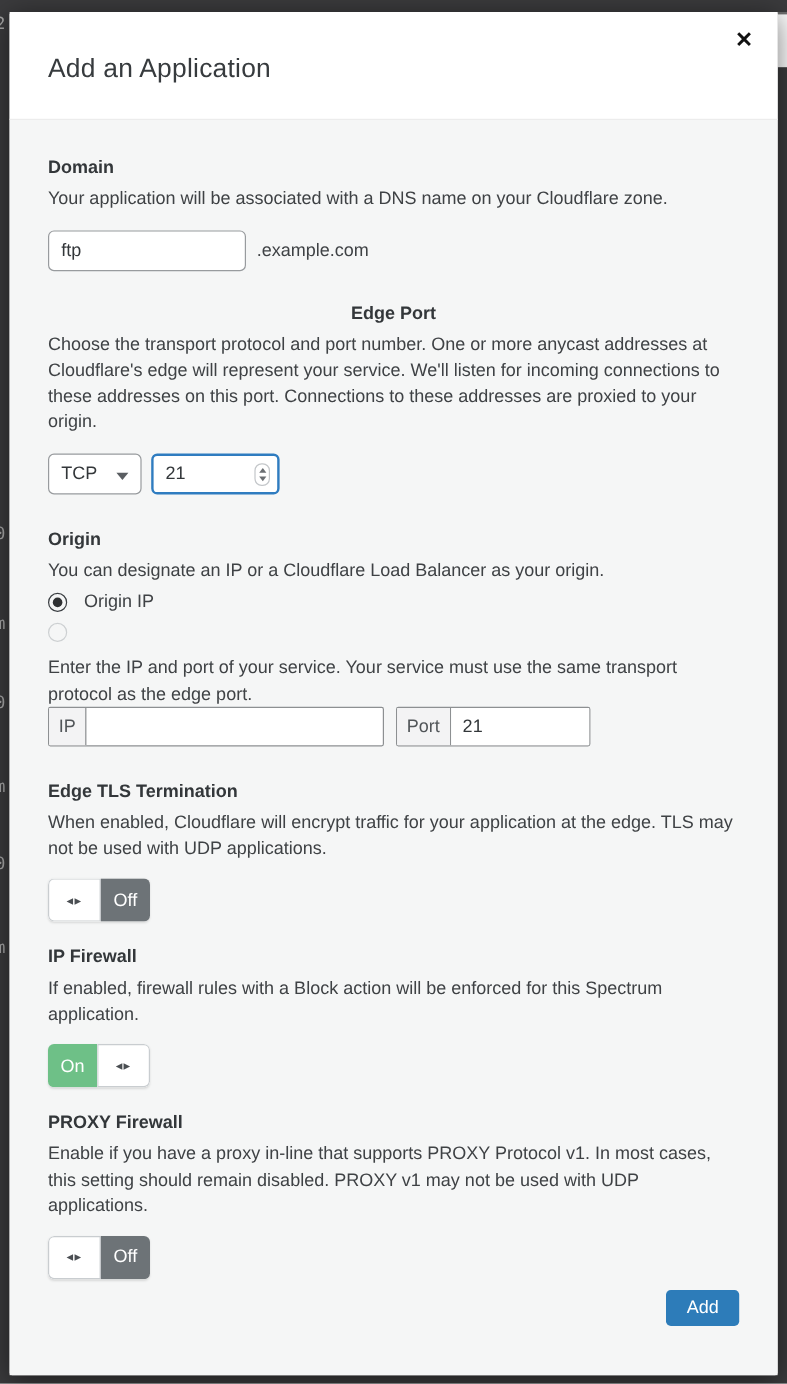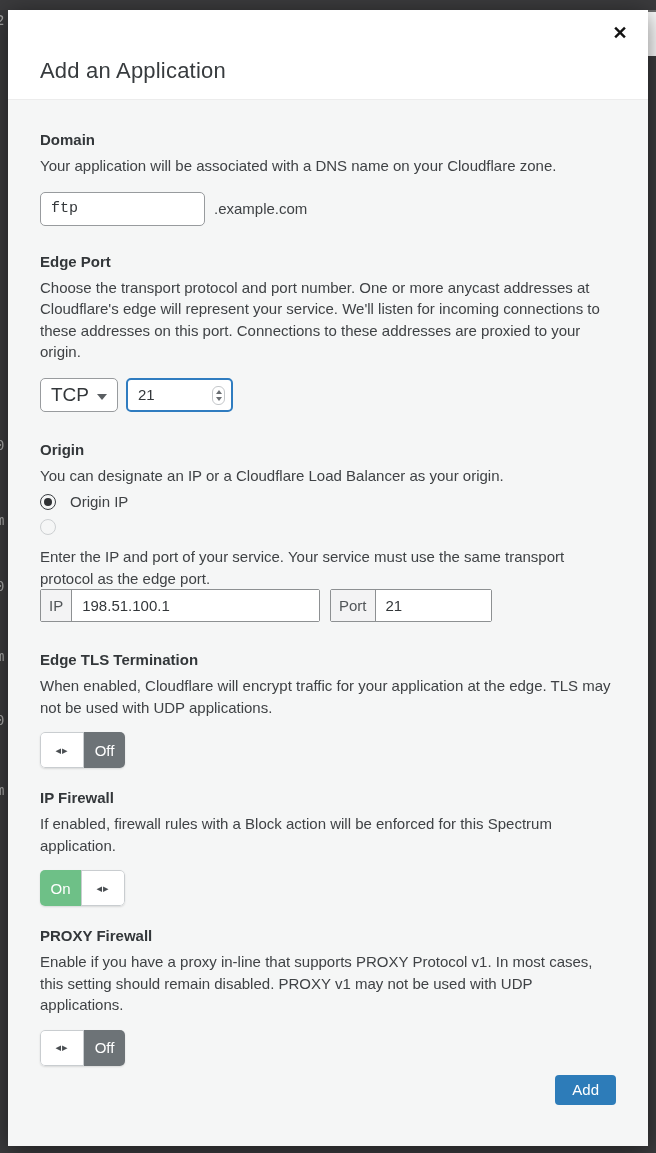--- a/index.html
+++ b/index.html
@@ -22,21 +22,21 @@
     position: absolute; left: 8px; top: 10px; width: 640px; height: 1136px;
     background: #ffffff; border-radius: 2px;
     box-shadow: 0 4px 24px rgba(0,0,0,.5);
     display: flex; flex-direction: column;
   }
   .modal-header {
     position: relative; height: 90px; flex: 0 0 auto;
     background: #ffffff; border-bottom: 1px solid #ececec;
   }
   .modal-title {
-    position: absolute; left: 32px; top: 48px;
+    position: absolute; left: 32px; top: 34px;
     font-size: 22px; font-weight: 400; color: #373b3e; letter-spacing: .2px;
   }
   .modal-close {
     position: absolute; right: 16px; top: 11px;
     width: 24px; height: 24px; border: none; background: transparent;
     font-size: 18px; font-weight: 700; color: #111; cursor: pointer; line-height: 24px; text-align: center;
   }
   .modal-body {
     flex: 1 1 auto; background: #f5f6f6; padding: 30px 32px 0 32px; overflow: hidden;
   }
@@ -49,21 +49,21 @@
     height: 34px; background: #fff; border: 1px solid #989b9e; border-radius: 5px;
     font-family: "Liberation Sans", sans-serif; font-size: 15px; color: #33373a; padding: 0 10px;
   }
   .row { display: flex; align-items: center; }
 
   
   .select {
     position: relative; width: 78px; height: 34px; background: #fff;
     border: 1px solid #989b9e; border-radius: 5px;
     display: flex; align-items: center; padding: 0 10px; cursor: pointer;
-    font-size: 19px; color: #33373a;
+    font-size: 15px; color: #33373a;
   }
   .select .caret {
     position: absolute; right: 10px; top: 15px;
     width: 0; height: 0; border-left: 5px solid transparent; border-right: 5px solid transparent;
     border-top: 6px solid #5a5e62;
   }
   
   .number-wrap { position: relative; margin-left: 8px; }
   .number-input {
     width: 107px; height: 34px; border: 2px solid #2f7cc0; border-radius: 5px;
@@ -141,25 +141,25 @@
   <div class="modal-header">
     <div class="modal-title">Add an Application</div>
     <button class="modal-close">✕</button>
   </div>
 
   <div class="modal-body">
 
     <div class="section-label">Domain</div>
     <div class="section-desc">Your application will be associated with a DNS name on your Cloudflare zone.</div>
     <div class="row" style="margin-top:15px;">
-      <input class="text-input" style="width: 165px; font-family: Liberation Mono, monospace;" value="ftp">
+      <input class="text-input" style="width: 165px;" value="ftp">
       <span style="margin-left:9px;font-size:15px;color:#3f4245;">.example.com</span>
     </div>
 
-    <div class="section-label" style="margin-top:26px;">Edge Port</div>
+    <div class="section-label" style="margin-top:26px;text-align:center;">Edge Port</div>
     <div class="section-desc">Choose the transport protocol and port number. One or more anycast addresses at Cloudflare's edge will represent your service. We'll listen for incoming connections to these addresses on this port. Connections to these addresses are proxied to your origin.</div>
     <div class="row" style="margin-top:15px;">
       <div class="select">
         <span>TCP</span>
         <span class="caret"></span>
       </div>
       <div class="number-wrap">
         <input class="number-input" value="21" style="">
         <span class="stepper">
           <span class="up"></span>
@@ -176,21 +176,20 @@
         <span class="radio-label">Origin IP</span>
       </div>
       <div class="radio-row">
         <span class="radio disabled"></span>
       </div>
     </div>
     <div class="section-desc" style="margin-top:7px;">Enter the IP and port of your service. Your service must use the same transport protocol as the edge port.</div>
     <div class="row" style="">
       <div class="group" style="width:280px;">
         <span class="prefix">IP</span>
-        <input style="flex: 1 1 0%; min-width: 0px;" value="198.51.100.1">
       </div>
       <div class="group" style="width:162px;margin-left:10px;">
         <span class="prefix">Port</span>
         <input style="flex: 1 1 0%; min-width: 0px;" value="21">
       </div>
     </div>
 
     <div class="section-label" style="margin-top:28px;">Edge TLS Termination</div>
     <div class="section-desc">When enabled, Cloudflare will encrypt traffic for your application at the edge. TLS may not be used with UDP applications.</div>
     <div style="margin-top:14px;">

